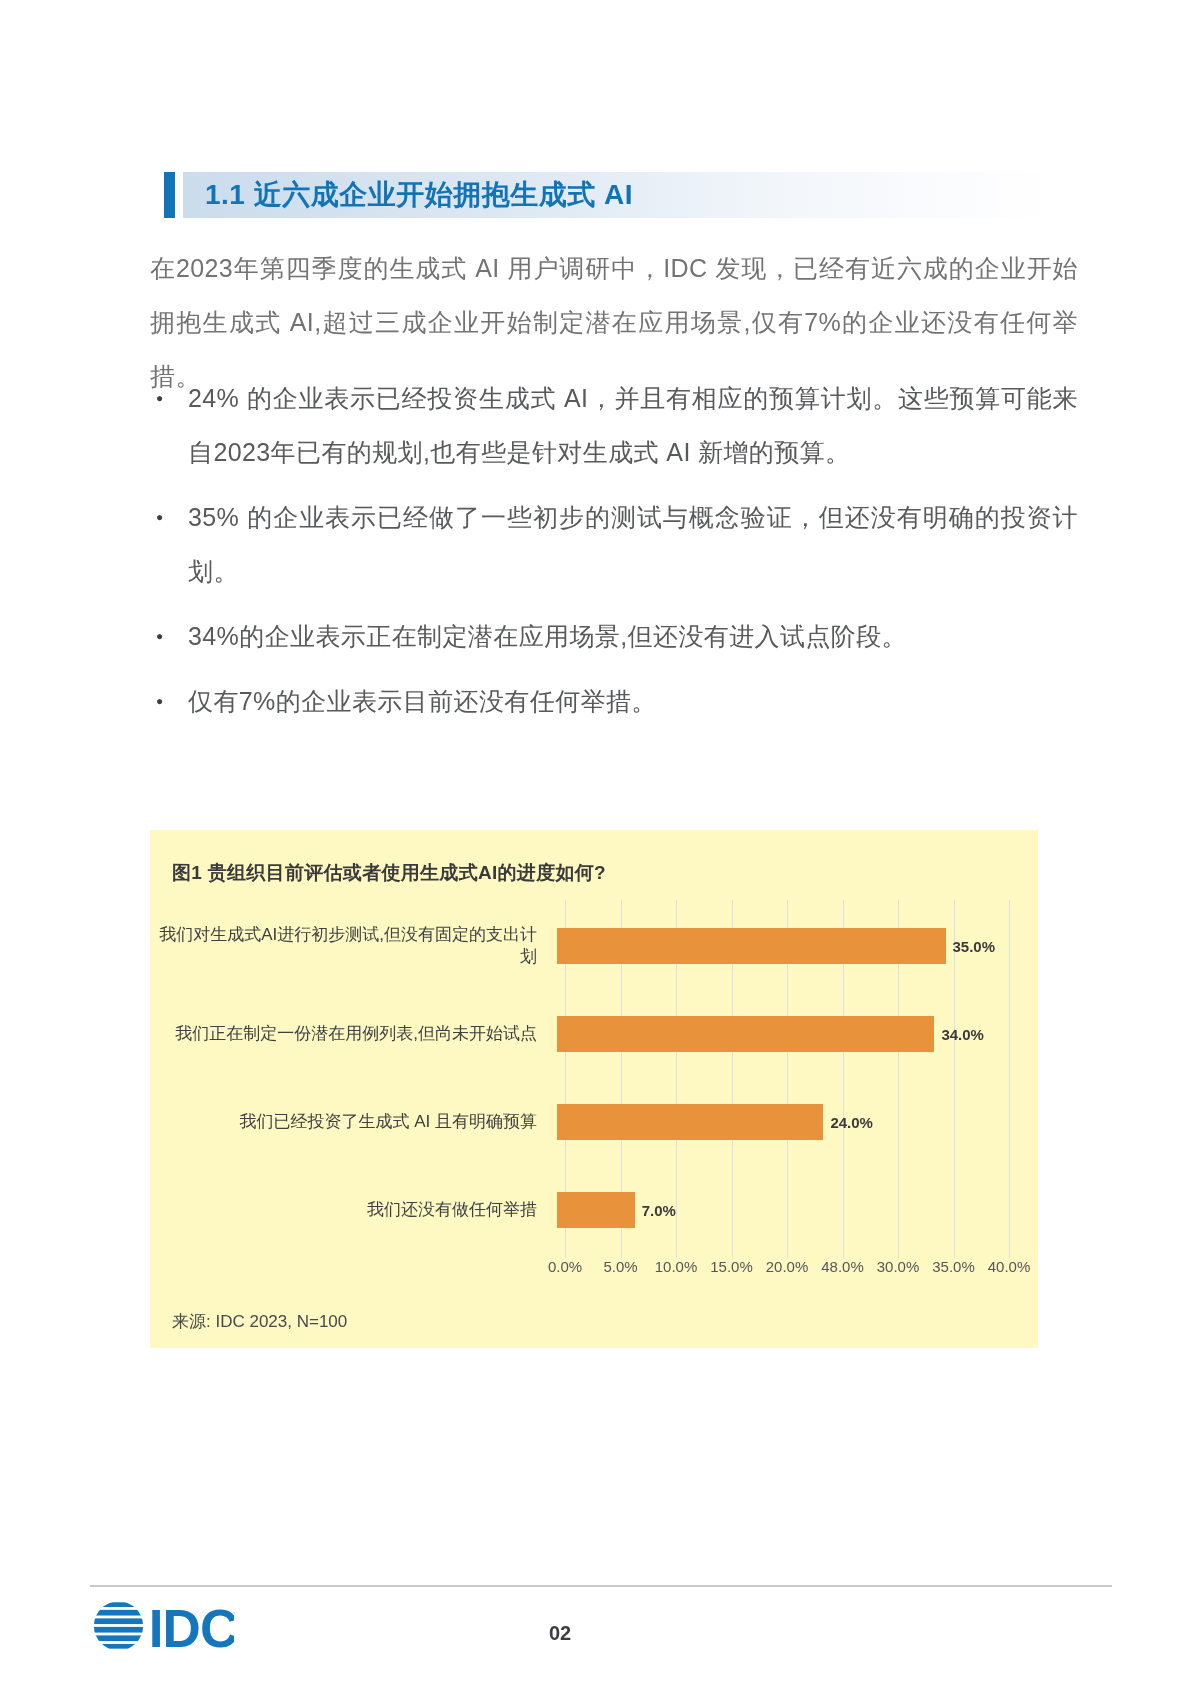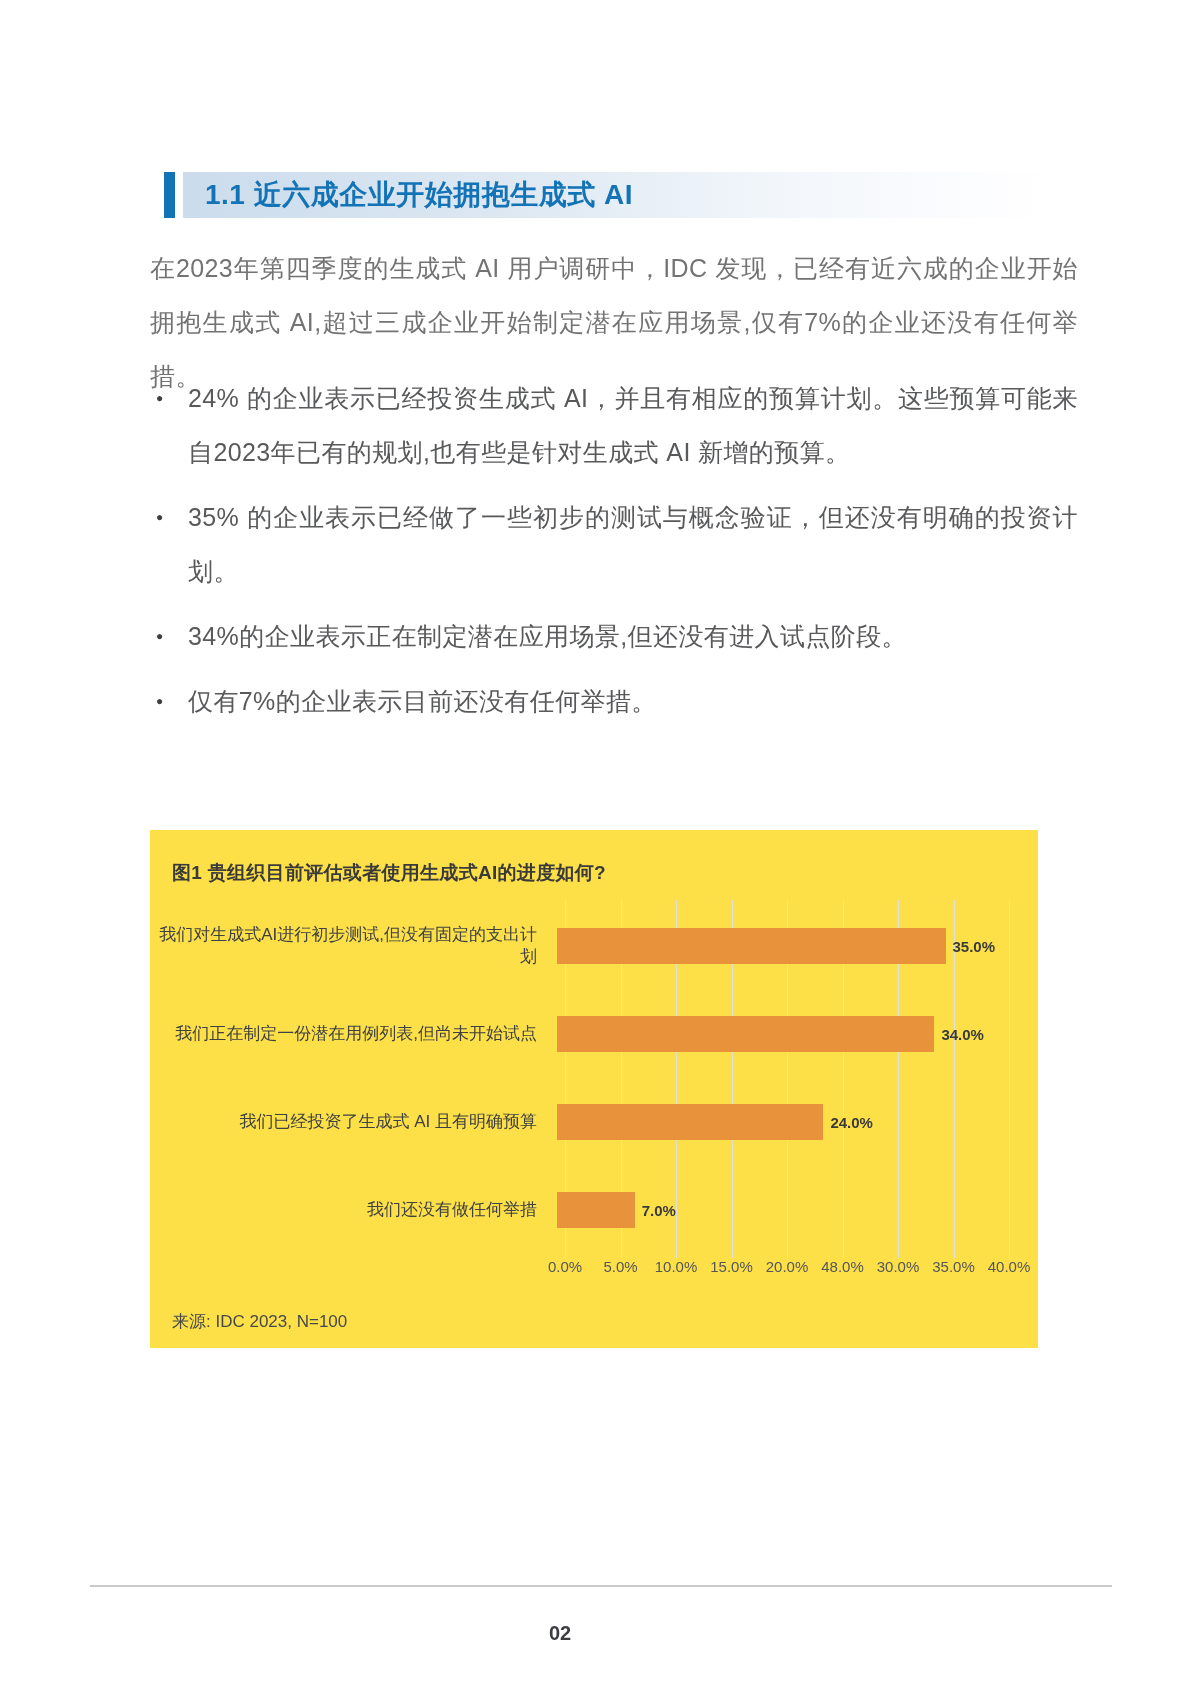--- a/index.html
+++ b/index.html
@@ -31,21 +31,21 @@
     position:relative; padding-left:38px; font-size:25px; line-height:54px;
     color:#58595B; letter-spacing:0.4px; margin-bottom:11px; text-align:justify;
   }
   .bullets li::before {
     content:"●"; position:absolute; left:6px; top:0; font-size:12px; line-height:54px; color:#3F3F3F;
   }
 
   
   .chart-box {
     position:absolute; left:150px; top:830px; width:888px; height:518px;
-    background:#fde047;
+    background:#fef9c3;
   }
   .chart-title { padding:30px 24px 0 22px; font-size:19px; font-weight:bold; color:#3A3A3A; letter-spacing:0.3px; }
   .chart-plot { position:relative; margin-top:16px; }
   .gridlines { position:absolute; left:415px; top:-2px; width:444px; height:358px; }
   .gridline { position:absolute; top:0; bottom:0; width:1px; background:#DFE0E2; }
   .chart-rows { position:relative; }
   .chart-row { display:flex; align-items:center; height:88px; }
   .row-label {
     width:407px; flex:0 0 auto; padding-right:20px; text-align:right;
     font-size:17px; color:#3F4042; line-height:22px;
@@ -137,16 +137,34 @@
           <span class="tick" style="left: 75%;">30.0%</span>
           <span class="tick" style="left: 87.5%;">35.0%</span>
           <span class="tick" style="left: 100%;">40.0%</span>
         </div>
     </div>
     <div class="chart-source">来源: IDC 2023, N=100</div>
   </div>
 
   <div class="footer-line"></div>
 
+  <div class="logo">
+    <svg width="142" height="58" viewBox="0 0 150 60" aria-hidden="true">
+      <defs>
+          <clipPath id="globeClip">
+            <circle cx="28" cy="31" r="26"></circle>
+          </clipPath>
+        </defs>
+      <g clip-path="url(#globeClip)" fill="#1576BC">
+        <rect x="6" y="6" width="44" height="5"></rect>
+        <rect x="1" y="14" width="54" height="6"></rect>
+        <rect x="0" y="23" width="56" height="6"></rect>
+        <rect x="0" y="32" width="56" height="6"></rect>
+        <rect x="1" y="41" width="54" height="6"></rect>
+        <rect x="6" y="50" width="44" height="5"></rect>
+      </g>
+      <text x="60" y="53" font-family="Liberation Sans, DejaVu Sans, sans-serif" font-size="56" font-weight="bold" fill="#1576BC" letter-spacing="-1">IDC</text>
+    </svg>
+  </div>
 
   <div class="page-num">02</div>
 
 </div>
 
 </body></html>

